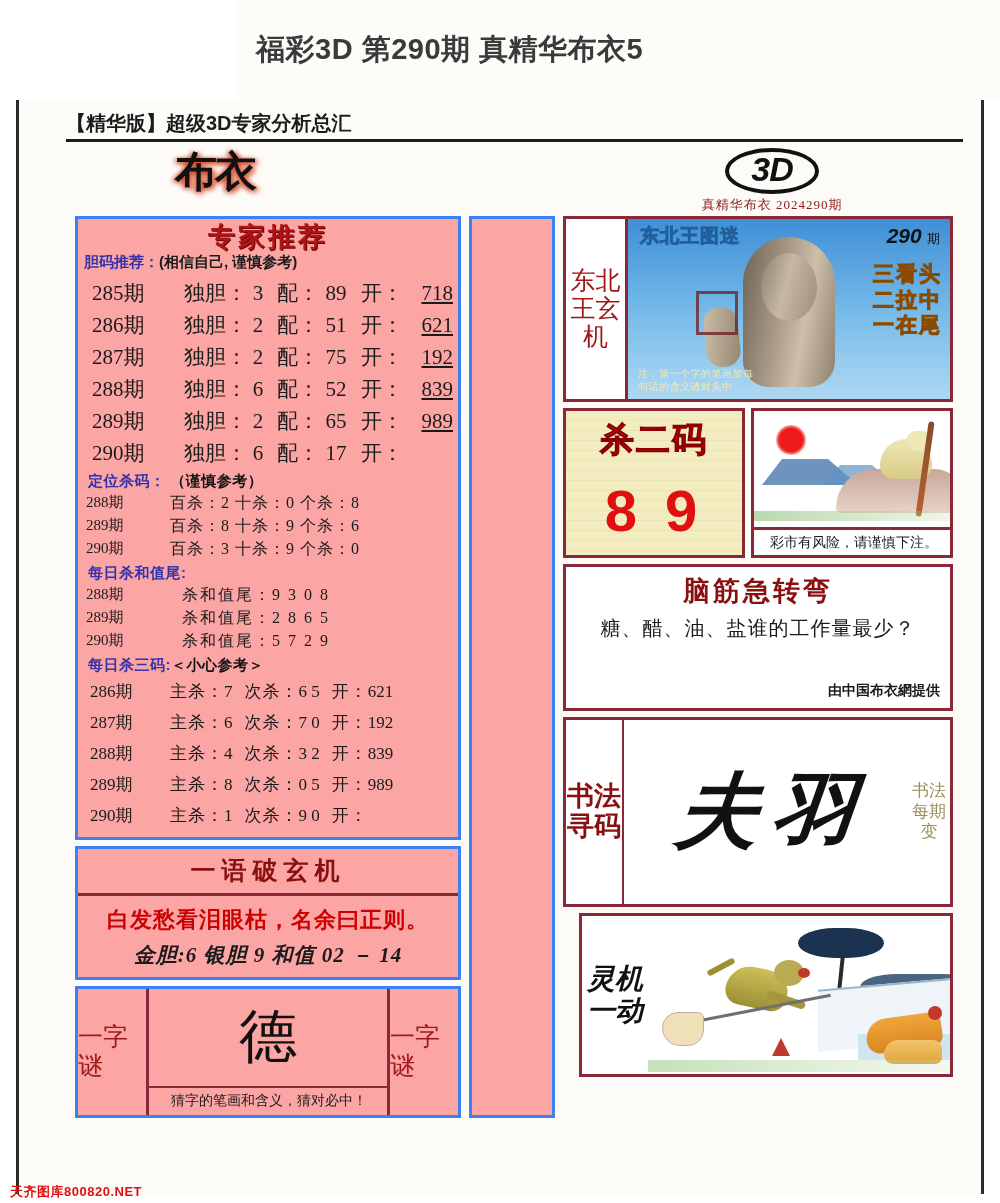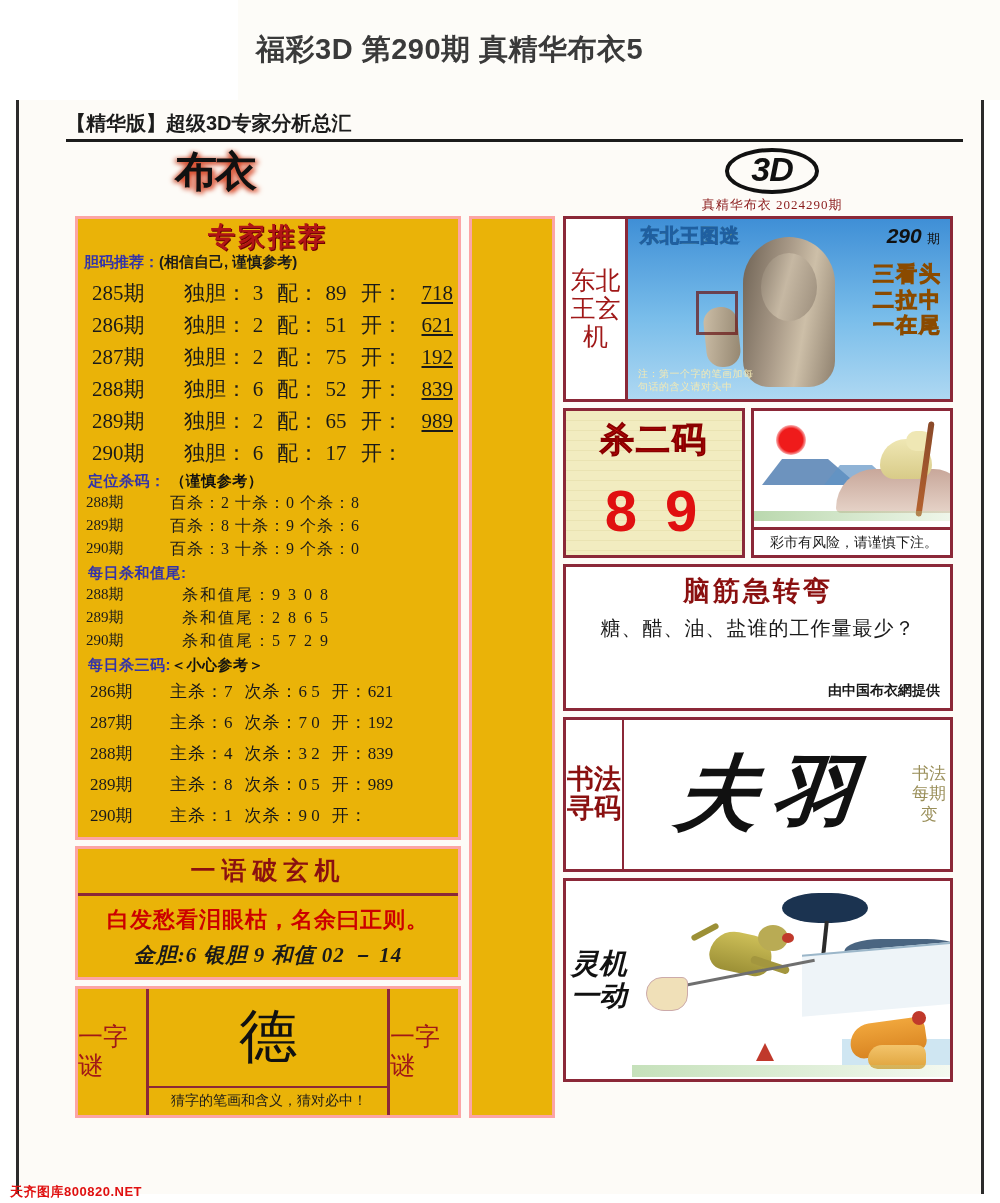--- a/index.html
+++ b/index.html
@@ -73,21 +73,21 @@
     display: inline-block; padding: 0px 22px 2px; line-height: 1.05;
     font-style: italic; letter-spacing: -1px;
   }
   #d3-sub {
     font-size: 13px; color: #8a1a1a; font-weight: normal;
     margin-top: 2px; letter-spacing: 1px;
   }
   #d3-sub .issue { color: #8a1a1a; }
   
   #cols { position: relative; display: flex; gap: 0; padding: 0 0 0 56px; }
-  .bx { border: 3px solid #fca5a5; background: #eab308; }
+  .bx { border: 3px solid #3b82f6; background: #fca5a5; }
   #left-col  { width: 386px; }
   #mid-col   { width: 86px; margin-left: 8px; }
   #right-col { width: 390px; margin-left: 8px; }
 
   
   #expert-box { padding: 4px 0 6px; }
   #expert-title {
     text-align: center; font-weight: bold; font-size: 27px; color: #b01515;
     font-family: "Liberation Sans", "DejaVu Sans", sans-serif;
     letter-spacing: 3px; text-shadow: 1px 1px 0 #6a0000;
@@ -271,38 +271,38 @@
   }
   #brain-q {
     text-align: center; font-size: 20px; color: #1a1a1a; padding: 6px 18px 0;
     letter-spacing: 1px;
   }
   #brain-credit {
     text-align: right; font-size: 14px; color: #1a1a1a;
     padding: 40px 10px 4px 0; font-weight: bold;
   }
   
-  #calli-box { display: flex; height: 155px; }
+  #calli-box { display: flex; height: 190px; }
   #calli-left {
     width: 58px; display: flex; align-items: center; justify-content: center;
     border-right: 2px solid #8B2838;
   }
   #calli-left span { color: #8a1010; font-size: 27px; line-height: 1.1; text-align: center; font-weight: bold; }
   #calli-mid { flex: 1; display: flex; align-items: center; justify-content: center; gap: 14px; }
   #calli-mid .glyph {
     font-family: "Liberation Serif","DejaVu Serif",serif;
     font-size: 82px; color: #111; font-style: italic; font-weight: bold;
     transform: skewX(-6deg);
   }
   #calli-right {
     width: 42px; display: flex; align-items: center; justify-content: center;
   }
   #calli-right span { color: #9a8f5a; font-size: 17px; line-height: 1.2; text-align: center; }
   
-  #monkey-box { display: flex; height: 204px; }
+  #monkey-box { display: flex; height: 164px; margin-left: 16px; }
   #monkey-left { width: 66px; display: flex; align-items: center; justify-content: center; }
   #monkey-left span {
     color: #111; font-size: 28px; line-height: 1.15; text-align: center;
     font-style: italic; font-weight: bold;
   }
   #monkey-img { flex: 1; position: relative; overflow: hidden; background: #fff; }
   #mk-tree-t { position: absolute; left: 150px; top: 12px; width: 86px; height: 30px;
       border-radius: 44px/18px; background: #1b3350; }
   #mk-tree-s { position: absolute; left: 190px; top: 40px; width: 4px; height: 54px; background: #2b2b2b; transform: rotate(6deg); }
   #mk-shrub { position: absolute; left: 212px; top: 58px; width: 120px; height: 26px;

